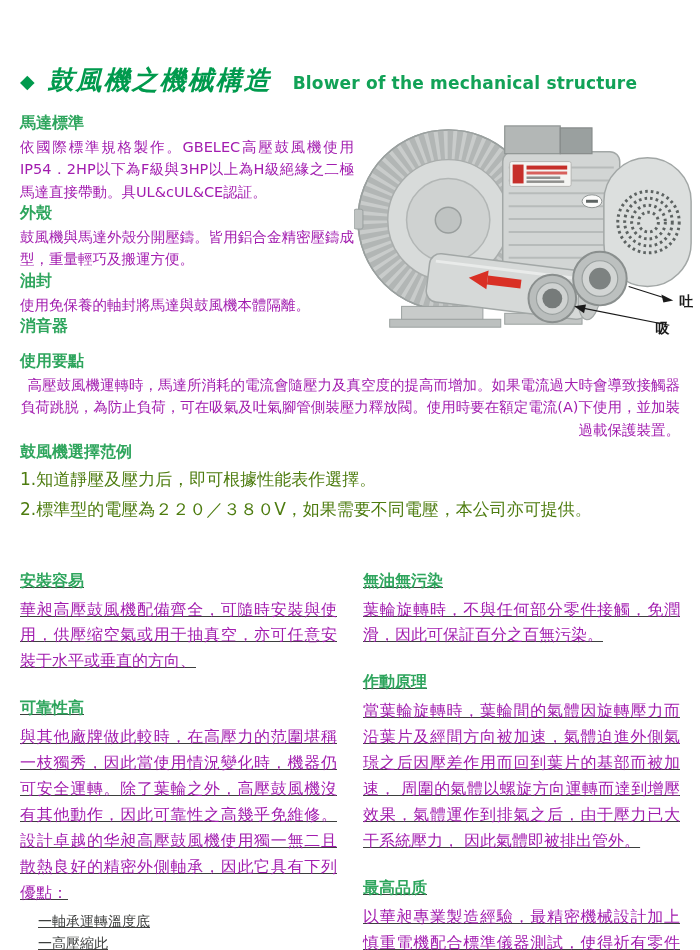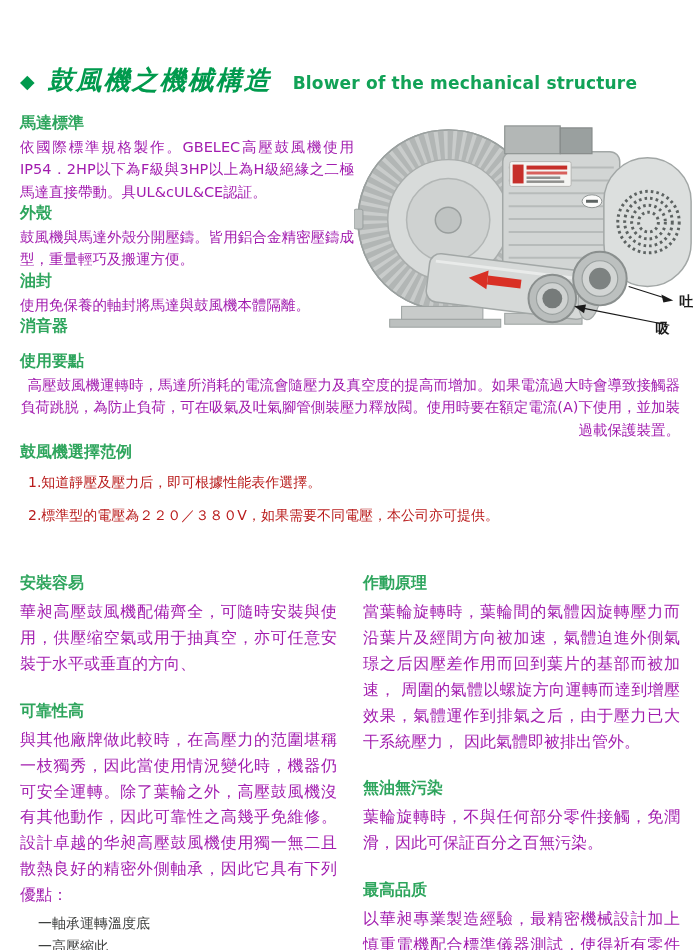--- a/index.html
+++ b/index.html
@@ -17,27 +17,27 @@
   .top-left{width:334px;flex:0 0 334px;}
   .figure{flex:1;position:relative;padding-top:2px;}
   .figure svg{display:block;margin-left:auto;}
 
   h2.sec{color:#2ea55d;font-size:16px;font-weight:700;margin:1px 0 3px 0;line-height:1.25;}
   .sec-body{margin:0;font-size:14.5px;line-height:1.55;color:#a21caf;text-align:justify;}
   .top-left h2.sec:first-child{margin-top:0;}
 
   .full{clear:both;}
   .full .sec-body{text-align:right;}
-  .list-line{margin:8px;font-size:14px;line-height:1.75;color:#b91c1c;}
+  .list-line{margin:0;font-size:17px;line-height:1.75;color:#4d7c0f;}
 
   
   .bottom{display:flex;gap:26px;margin-top:46px;}
   .col{flex:1;min-width:0;}
   .col h2.sec{font-size:16px;margin:0 0 6px 0;}
-  .col section{margin-bottom:24px;}
+  .col section{margin-bottom:24px;text-decoration:underline;}
   .col .sec-body{font-size:16px;line-height:1.62;}
   .bullets{margin:4px 0 0 18px;}
   .bullet-item{margin:0;font-size:14px;line-height:1.62;color:#3d3f3e;}
 </style>
 </head>
 <body>
 
 <div class="page">
 
   <div class="hdr">
@@ -186,27 +186,27 @@
           <p class="bullet-item">一高壓縮此</p>
           <p class="bullet-item">知道靜壓及壓力后</p>
           <p class="bullet-item">一保養容易</p>
         </div>
       </section>
 
     </div>
 
     <div class="col">
       <section>
+        <h2 class="sec">無油無污染</h2>
+        <p class="sec-body">葉輪旋轉時，不與任何部分零件接觸，免潤滑，因此可保証百分之百無污染。</p>
+      </section>
+      <section>
         <h2 class="sec">作動原理</h2>
         <p class="sec-body">當葉輪旋轉時，葉輪間的氣體因旋轉壓力而沿葉片及經間方向被加速，氣體迫進外側氣璟之后因壓差作用而回到葉片的基部而被加速， 周圍的氣體以螺旋方向運轉而達到增壓效果，氣體運作到排氣之后，由于壓力已大干系統壓力， 因此氣體即被排出管外。</p>
       </section>
       <section>
-        <h2 class="sec">無油無污染</h2>
-        <p class="sec-body">葉輪旋轉時，不與任何部分零件接觸，免潤滑，因此可保証百分之百無污染。</p>
-      </section>
-      <section>
         <h2 class="sec">最高品质</h2>
         <p class="sec-body">以華昶專業製造經驗，最精密機械設計加上慎重電機配合標準儀器測試，使得祈有零件均能達到最高品質要求，運用標準 IP54.F級與H級絕緣馬達效率高，故障極少，馬達與鼓風機之間有軸封分離，預防異物進入。同時為確保功能效果，每一台鼓風機在出廠前均經過嚴格測試。</p>
       </section>
     </div>
   </div>
 
 </div>
 
 </body></html>

